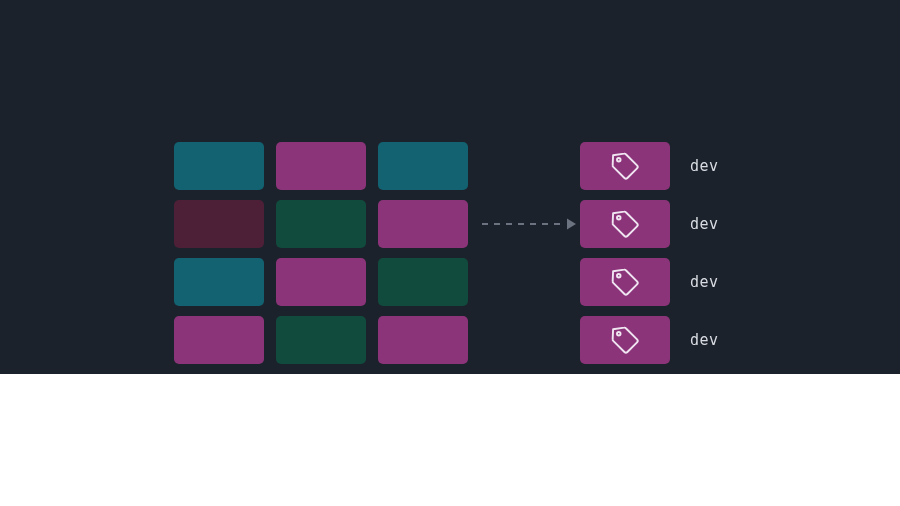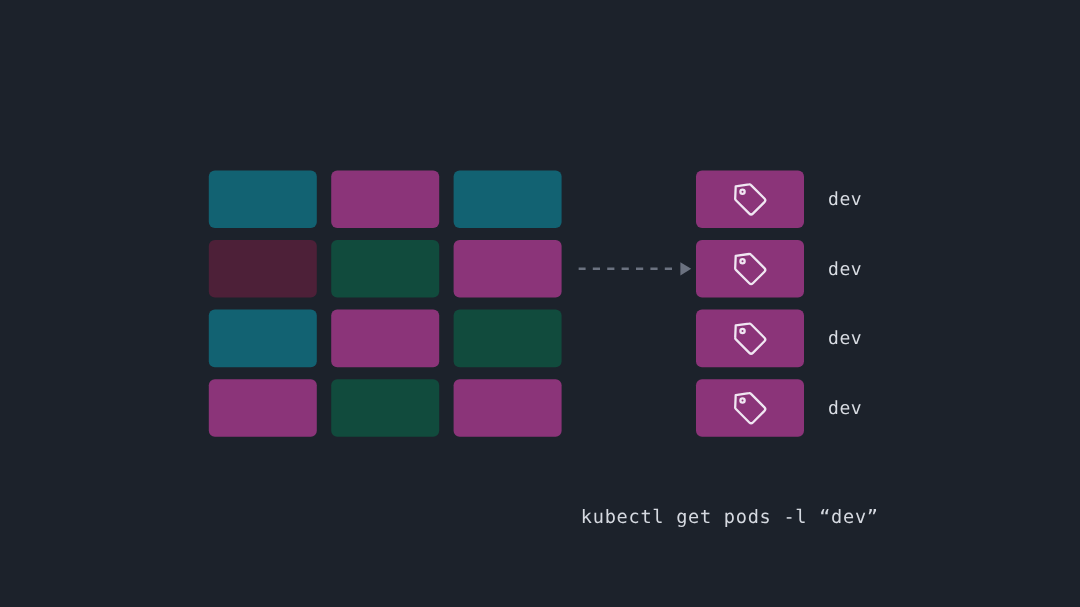--- a/index.html
+++ b/index.html
@@ -9,21 +9,21 @@
   }
   body {
     width: 900px;
     height: 506px;
     overflow: hidden;
     font-family: "DejaVu Sans Mono", monospace;
   }
   #canvas {
     position: relative;
     width: 900px;
-    height: 506px;
+    height: 374px;
     background: #1c222b;
   }
   
   #pod-grid {
     position: absolute;
     left: 174px;
     top: 142px;
     display: grid;
     grid-template-columns: repeat(3, 90px);
     grid-template-rows: repeat(4, 48px);
@@ -155,15 +155,14 @@
             <svg width="34" height="34" viewBox="0 0 24 24" fill="none" stroke="#f0e6f2" stroke-width="1.35" stroke-linecap="round" stroke-linejoin="round" aria-hidden="true">
               <path d="M3.6 4.4 L11.4 3.3 A1.3 1.3 0 0 1 12.6 3.7 L20.5 11.6 A1.5 1.5 0 0 1 20.5 13.7 L13.7 20.5 A1.5 1.5 0 0 1 11.6 20.5 L3.7 12.6 A1.3 1.3 0 0 1 3.3 11.4 Z"></path>
               <circle cx="7.6" cy="7.6" r="1.25"></circle>
             </svg>
           </span>
         </div>
         <span class="label-text">dev</span>
       </div>
     </div>
 
-  <div id="command-caption">kubectl get pods -l “dev”</div>
 
 </div>
 
 </body></html>

